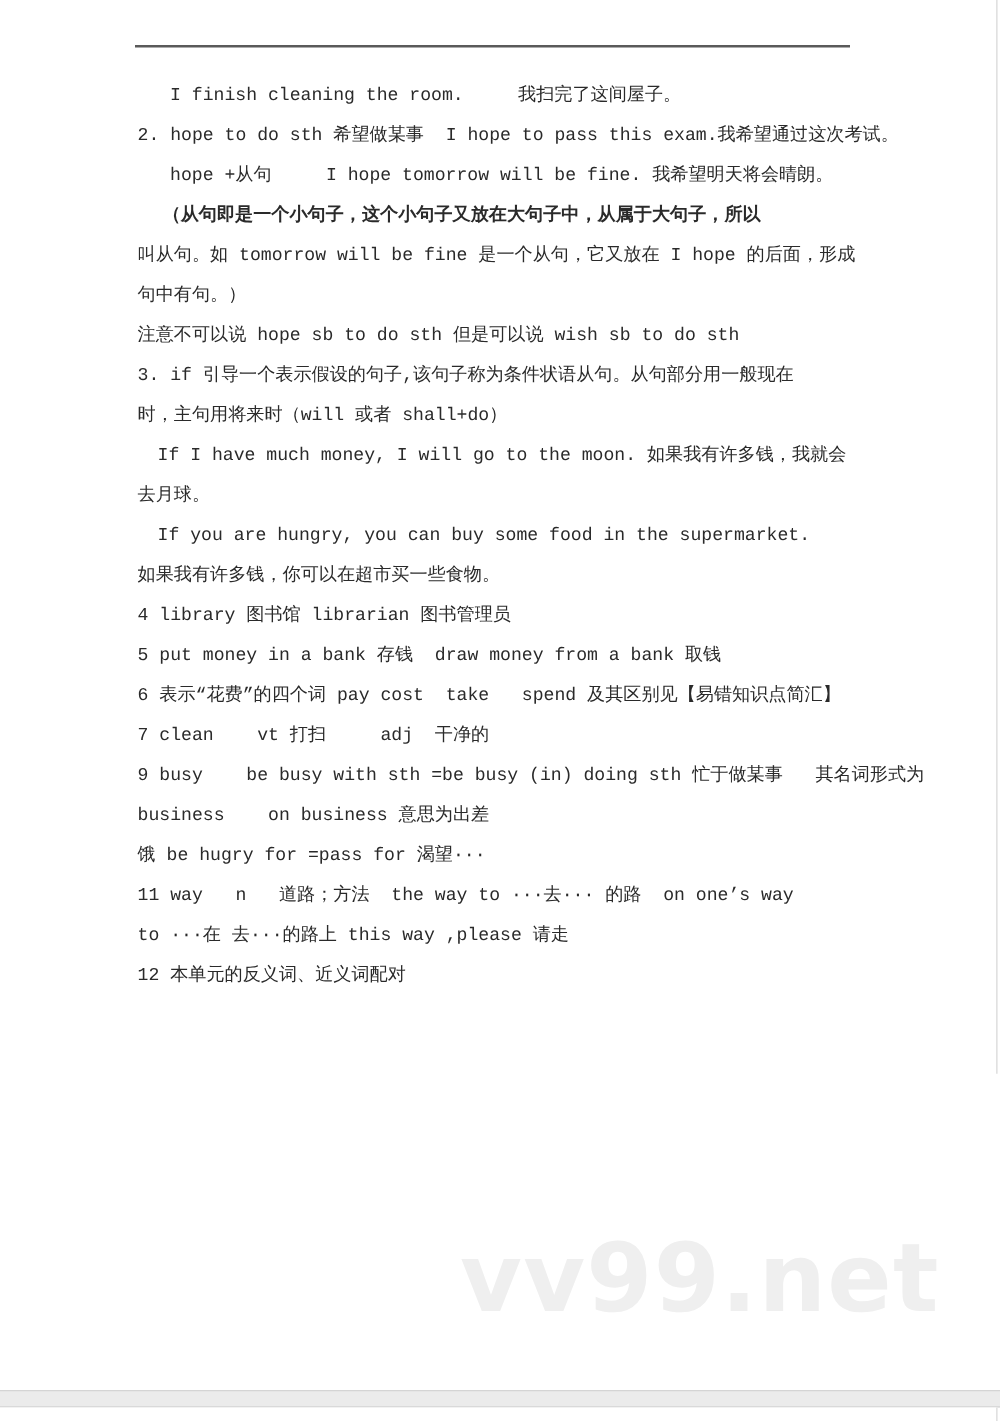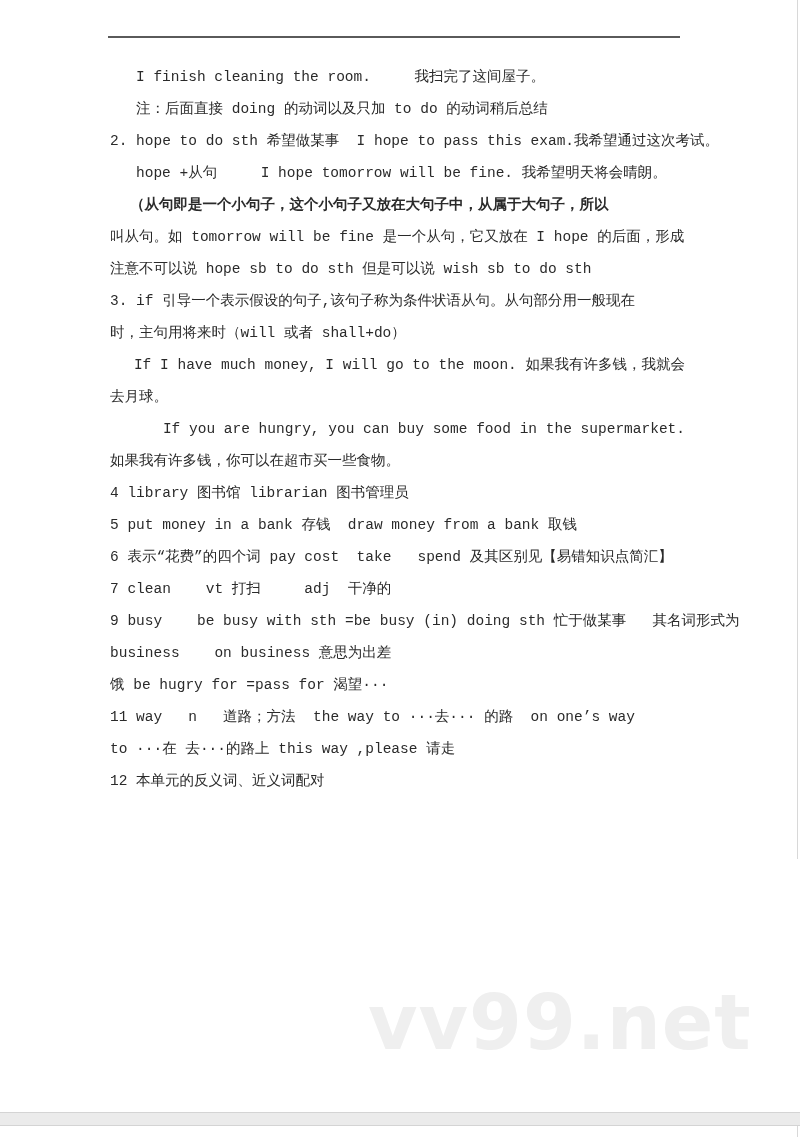--- a/index.html
+++ b/index.html
@@ -40,21 +40,21 @@
     }
     .line {
       position: relative;
       height: 32px;
       line-height: 26px;
       font-size: 14.5px;
       white-space: pre;
       letter-spacing: 0px;
     }
     .line.i1 { padding-left: 26px; }
-    .line.i2 { padding-left: 16px; text-align: right; }
+    .line.i2 { padding-left: 16px; }
     .line.i3 { padding-left: 20px; font-weight: bold; }
     .watermark {
       position: absolute;
       left: 368px;
       top: 985px;
       font-family: "DejaVu Sans", "Liberation Sans", sans-serif;
       font-weight: bold;
       font-size: 76px;
       letter-spacing: 1px;
       color: #efefef;
@@ -82,25 +82,25 @@
     }
   </style>
 </head>
 <body>
 
 <div class="page">
   <div class="header-rule"></div>
 
   <div class="content">
     <div class="line i1">I finish cleaning the room.     我扫完了这间屋子。</div>
-    <div class="line i1">注：后面直接 doing 的动词以及只加 to do 的动词稍后总结</div>
     <div class="line">2. hope to do sth 希望做某事  I hope to pass this exam.我希望通过这次考试。</div>
     <div class="line i1">hope +从句     I hope tomorrow will be fine. 我希望明天将会晴朗。</div>
     <div class="line i3">（从句即是一个小句子，这个小句子又放在大句子中，从属于大句子，所以</div>
     <div class="line">叫从句。如 tomorrow will be fine 是一个从句，它又放在 I hope 的后面，形成</div>
+    <div class="line">句中有句。）</div>
     <div class="line">注意不可以说 hope sb to do sth 但是可以说 wish sb to do sth</div>
     <div class="line">3. if 引导一个表示假设的句子,该句子称为条件状语从句。从句部分用一般现在</div>
     <div class="line">时，主句用将来时（will 或者 shall+do）</div>
     <div class="line i2">If I have much money, I will go to the moon. 如果我有许多钱，我就会</div>
     <div class="line">去月球。</div>
     <div class="line i2">If you are hungry, you can buy some food in the supermarket.</div>
     <div class="line">如果我有许多钱，你可以在超市买一些食物。</div>
     <div class="line">4 library 图书馆 librarian 图书管理员</div>
     <div class="line">5 put money in a bank 存钱  draw money from a bank 取钱</div>
     <div class="line">6 表示“花费”的四个词 pay cost  take   spend 及其区别见【易错知识点简汇】</div>

